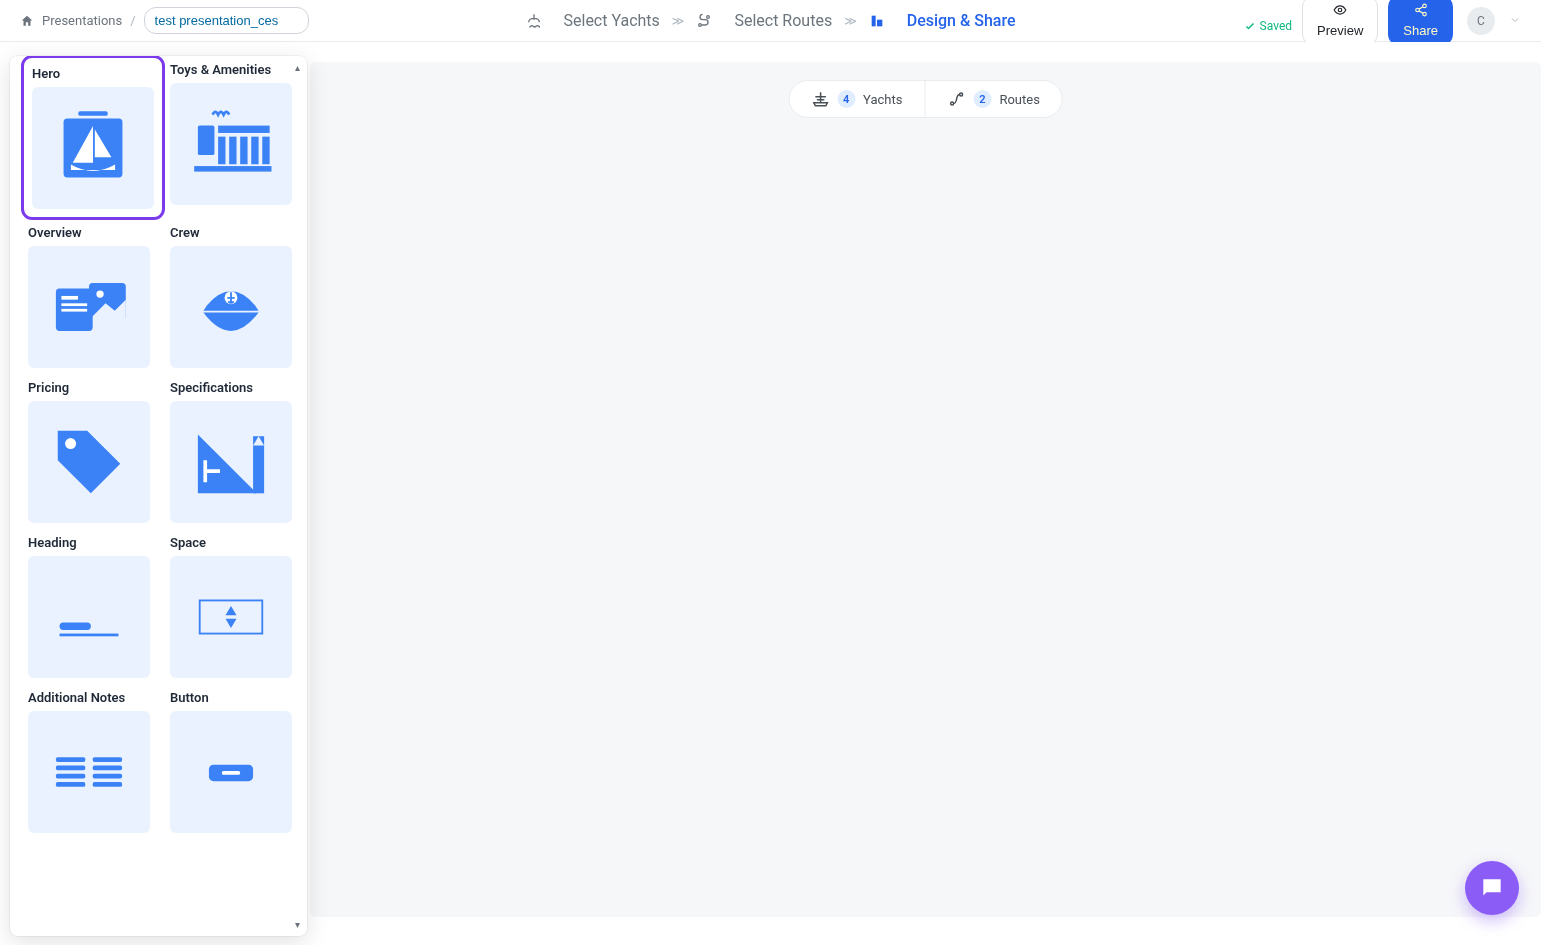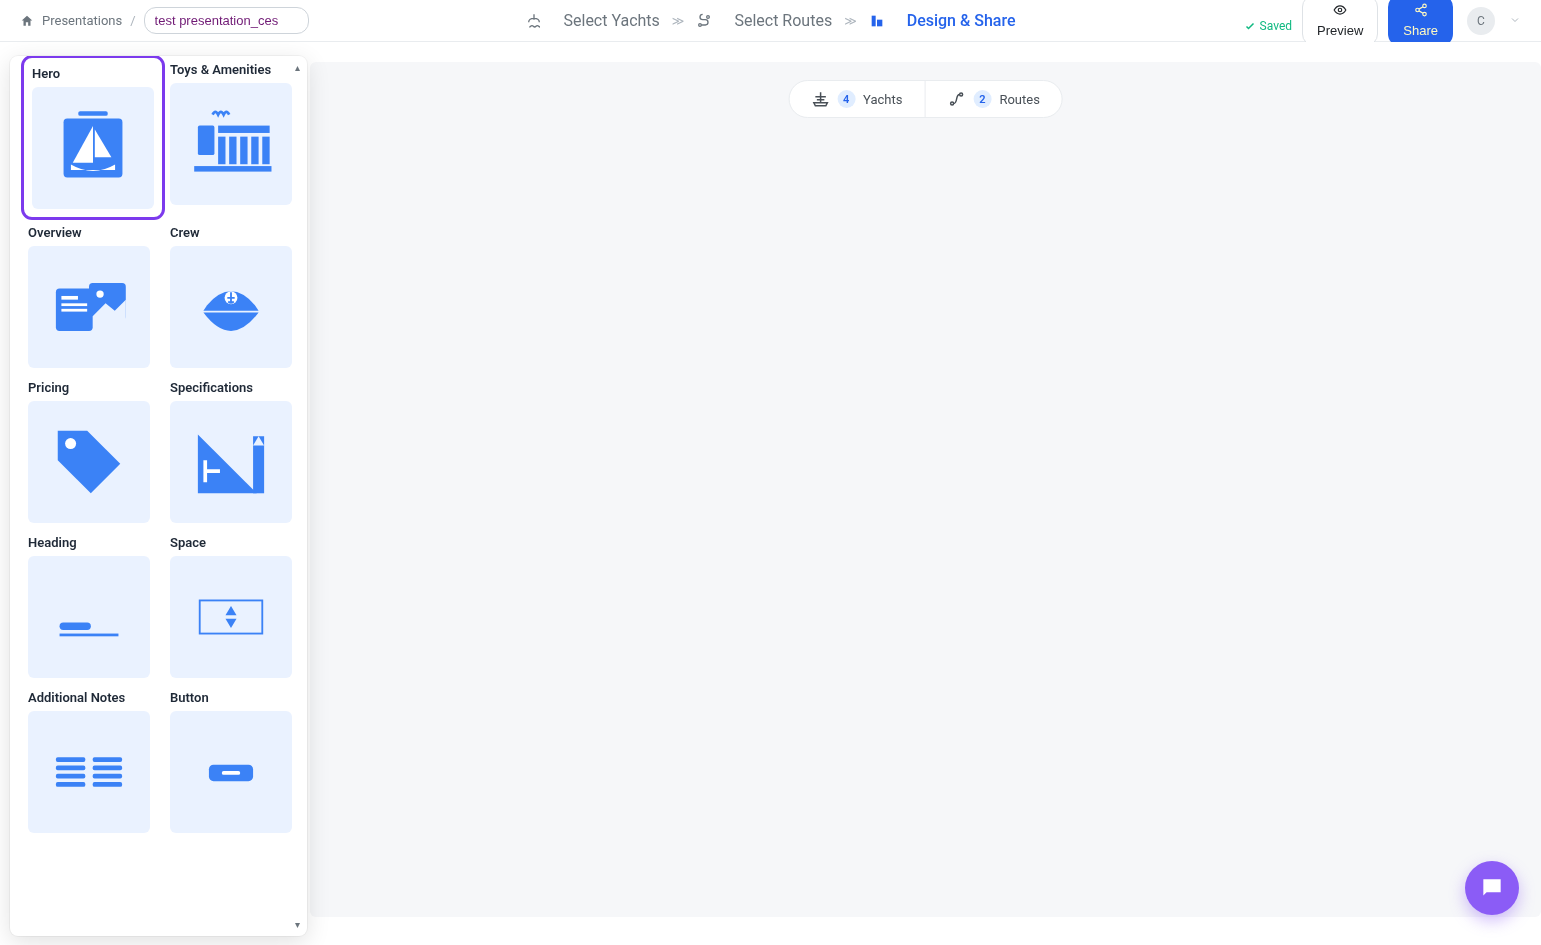--- a/index.html
+++ b/index.html
@@ -4,21 +4,21 @@
 <style>
   * { box-sizing: border-box; margin: 0; padding: 0; }
   body { font-family: -apple-system, BlinkMacSystemFont, "Segoe UI", Roboto, Helvetica, Arial, sans-serif; background: #fff; width: 1541px; height: 945px; position: relative; overflow: hidden; }
   
   
   .topbar { height: 42px; border-bottom: 1px solid #e9ecef; display: flex; align-items: center; padding: 0 20px; justify-content: space-between; }
   .topbar-left { display: flex; align-items: center; gap: 8px; }
   .home-icon { color: #6c757d; display: flex; align-items:center; }
   .breadcrumb-label { color: #6c757d; font-size: 13px; }
   .breadcrumb-sep { color: #adb5bd; font-size: 13px; }
-  .title-input { border: 1px solid #ced4da; border-radius: 12px; padding: 5px 10px; font-size: 13px; color: #701a75; width: 165px; background: #fff; }
+  .title-input { border: 1px solid #ced4da; border-radius: 12px; padding: 5px 10px; font-size: 13px; color: #0369a1; width: 165px; background: #fff; }
   
   .topbar-center { position: absolute; left: 50%; transform: translateX(-50%); display: flex; align-items: center; gap: 12px; }
   .step { display: flex; align-items: center; gap: 22px; font-size: 16px; color: #6c757d; }
   .step.active { color: #2563eb; font-weight: 500; }
   .step svg { width: 16px; height: 16px; }
   .step-sep { color: #adb5bd; font-size: 12px; }
   
   .topbar-right { display: flex; align-items: center; gap: 10px; }
   .saved { color: #10b981; font-size: 12px; display: flex; align-items: center; gap: 4px; margin-top: 11px; }
   .btn { border-radius: 12px; padding: 7px 14px; font-size: 13px; display: inline-flex; align-items: center; gap: 6px; cursor: pointer; border: 1px solid transparent; flex-direction: column; }

